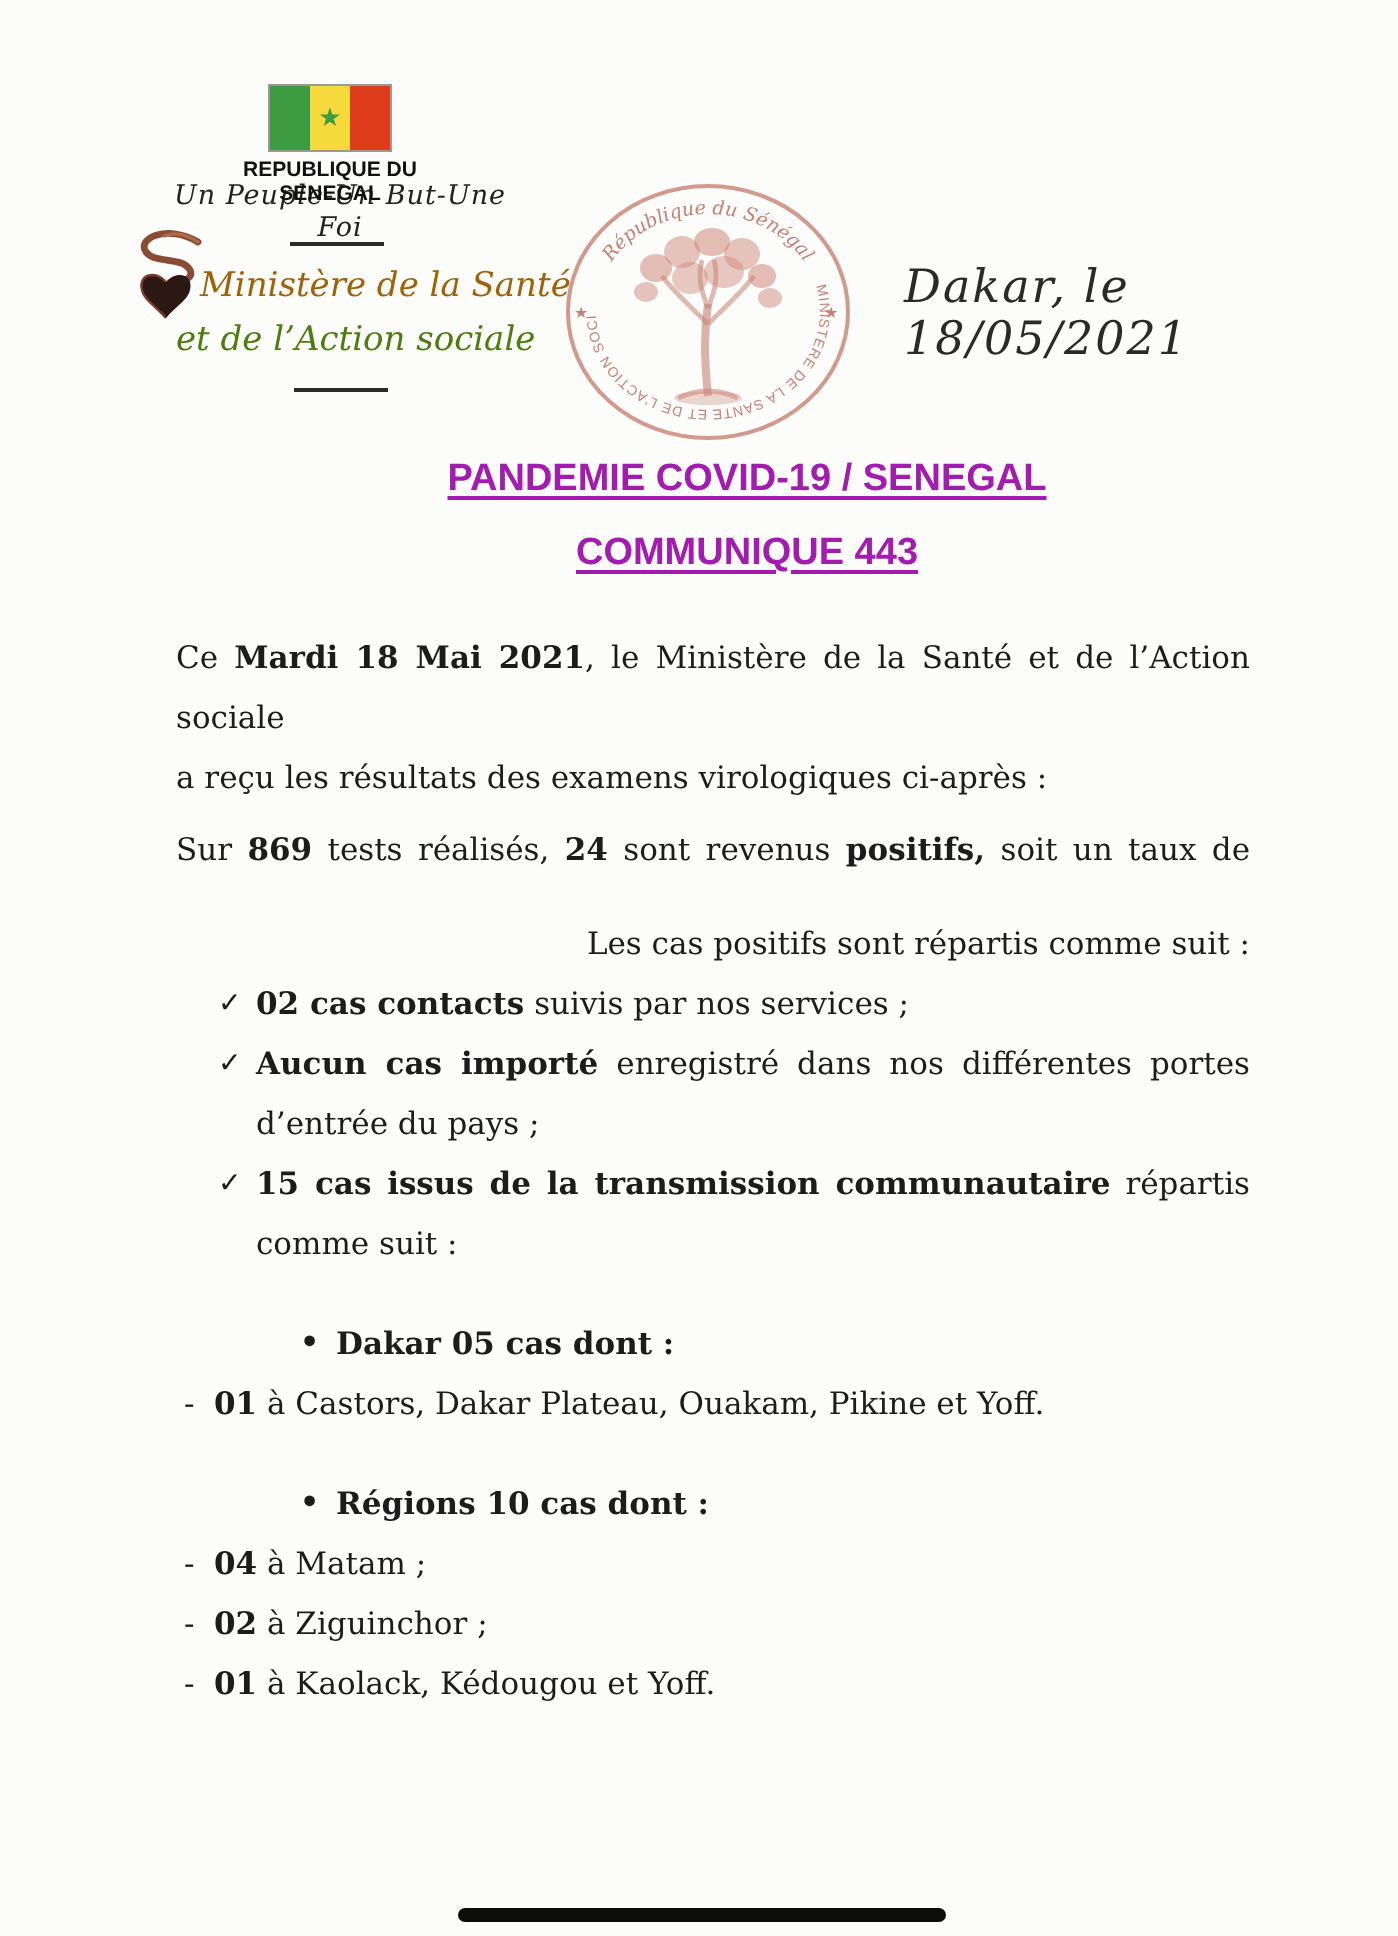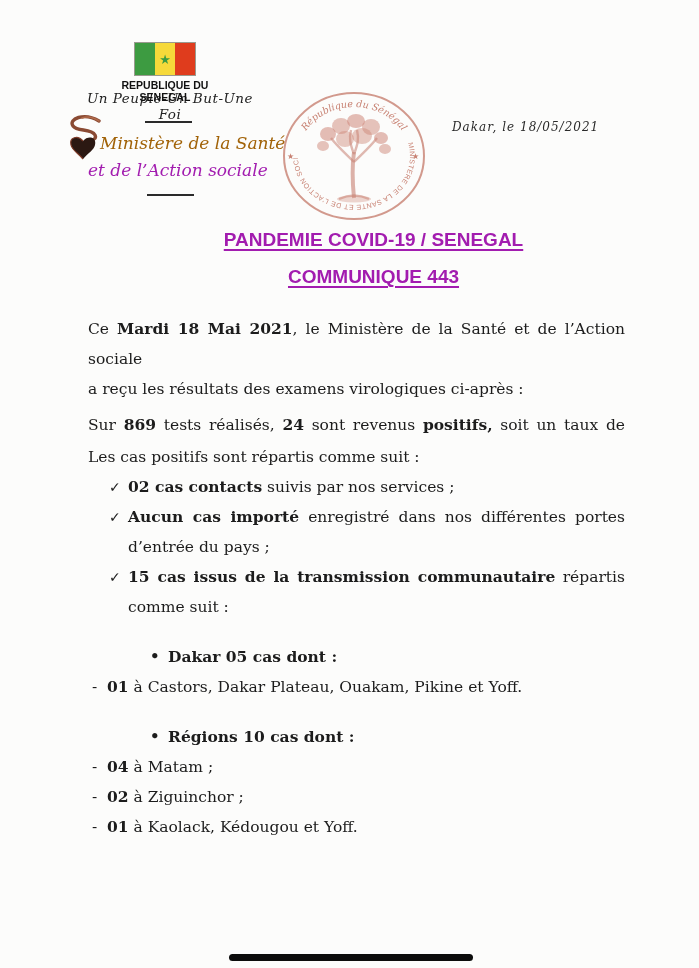--- a/index.html
+++ b/index.html
@@ -22,24 +22,24 @@
     font-family:"Liberation Sans",sans-serif;font-weight:bold;font-size:10.5px;color:#111;letter-spacing:0;}
   .motto{left:85px;top:90px;width:170px;text-align:center;
     font-style:italic;font-size:13.5px;color:#222;letter-spacing:0.5px;}
 
   
   .ministry-logo{left:62px;top:114px;}
   .rule{background:#2a2a2a;height:2px;}
   .rule-top{left:145px;top:121px;width:47px;}
   .rule-bottom{left:147px;top:194px;width:47px;}
   .ministry-1{left:100px;top:133px;width:220px;font-style:italic;font-size:17px;color:#a16207;}
-  .ministry-2{left:88px;top:160px;width:220px;font-style:italic;font-size:17px;color:#a21caf;}
+  .ministry-2{left:88px;top:160px;width:220px;font-style:italic;font-size:17px;color:#4d7c0f;}
 
   
-  .dateline{left:452px;top:120px;width:210px;font-style:italic;font-size:12px;letter-spacing:1px;color:#2a2a2a;}
+  .dateline{left:452px;top:131px;width:210px;font-style:italic;font-size:23px;letter-spacing:1px;color:#2a2a2a;}
 
   
   .stamp{left:274px;top:84px;opacity:0.88;}
 
   
   .doc-title{left:0;width:699px;text-align:center;
     font-family:"Liberation Sans",sans-serif;font-weight:bold;color:#a21caf;margin-left:24px;}
   .title-1{top:229px;font-size:19px;}
   .title-2{top:266px;font-size:19px;}
   .doc-title span{text-decoration:underline;text-decoration-thickness:2px;text-underline-offset:3px;}
@@ -50,21 +50,21 @@
   .line .b{font-weight:bold;}
   .just{text-align:justify;text-align-last:justify;}
   .check{padding-left:40px;}
   .check .marker{position:absolute;left:21px;top:0;font-family:"DejaVu Sans",sans-serif;font-size:14px;}
   .checkcont{padding-left:40px;}
   .bullet{padding-left:80px;font-weight:bold;}
   .bullet .marker{position:absolute;left:62px;top:-1px;font-size:15px;}
   .dash{padding-left:19px;}
   .dash .marker{position:absolute;left:4px;top:0;}
   .mt6{margin-top:6px;}
-  .mt5{margin-top:2px;}
+  .mt5{margin-top:17px;text-align:right;}
   .gap{height:20px;min-height:20px;}
 
   
   .home-indicator{left:229px;top:954px;width:244px;height:7px;border-radius:4px;background:#0c0c0c;}
 </style>
 </head>
 <body>
 
 <div style="position:absolute;inset:0;">
 

